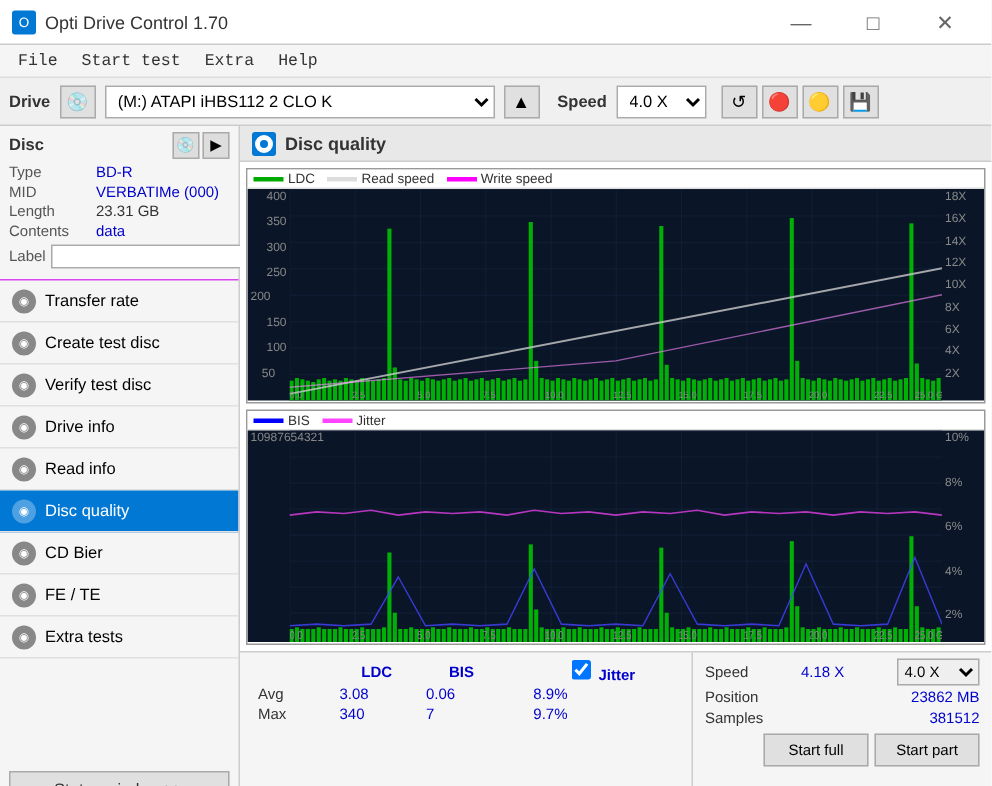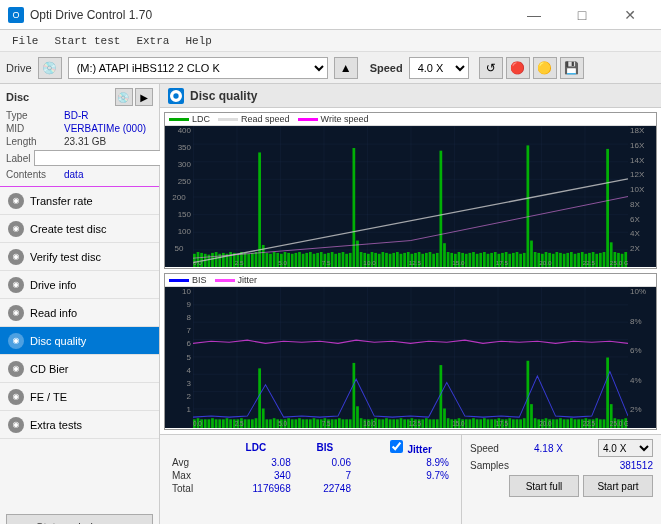--- a/index.html
+++ b/index.html
@@ -12,21 +12,21 @@
     .titlebar-title { font-size: 12px; color: #333; }
     .titlebar-controls { display: flex; gap: 2px; }
     .titlebar-btn { width: 46px; height: 30px; display: flex; align-items: center; justify-content: center; cursor: pointer; font-size: 14px; color: #666; }
 
     
     .menubar { background: #f5f5f5; height: 22px; display: flex; align-items: center; padding: 0 4px; border-bottom: 1px solid #ddd; font-family: Liberation Mono, monospace; }
     .menu-item { padding: 2px 8px; cursor: pointer; font-size: 11px; color: #333; }
 
     
     .drivebar { background: #f0f0f0; height: 32px; display: flex; align-items: center; padding: 0 6px; gap: 6px; border-bottom: 1px solid #ccc; }
-    .drive-label { font-size: 11px; font-weight: normal; color: #333; }
+    .drive-label { font-size: 11px; font-weight: bold; color: #333; }
     .drive-select { height: 22px; font-size: 11px; border: 1px solid #aaa; background: white; padding: 0 4px; flex: 1; max-width: 260px; }
     .drive-icons { display: flex; gap: 3px; align-items: center; }
     .drive-icon-btn { width: 24px; height: 22px; background: #e0e0e0; border: 1px solid #aaa; display: flex; align-items: center; justify-content: center; cursor: pointer; font-size: 12px; }
     .speed-label { font-size: 11px; font-weight: bold; color: #333; margin-left: 6px; }
     .speed-select { height: 22px; font-size: 11px; border: 1px solid #aaa; background: white; padding: 0 4px; width: 60px; }
     .speed-icons { display: flex; gap: 3px; margin-left: 4px; }
     .speed-icon-btn { width: 24px; height: 22px; background: #e0e0e0; border: 1px solid #aaa; display: flex; align-items: center; justify-content: center; cursor: pointer; font-size: 12px; }
 
     
     .main { display: flex; height: 460px; }
@@ -69,21 +69,21 @@
 
     
     .charts { flex: 1; display: flex; flex-direction: column; padding: 2px; }
     .legend-item { display: flex; align-items: center; gap: 3px; font-size: 9px; color: #333; }
 
     
     .stats-bar { height: 110px; background: #f5f5f5; border-top: 1px solid #ccc; display: flex; }
     .stats-table { flex: 1; padding: 4px 8px; }
     .stats-table table { width: 100%; border-collapse: collapse; }
     .stats-table th { font-size: 10px; color: #0000cc; text-align: center; padding: 1px 4px; }
-    .stats-table td { font-size: 10px; text-align: right; padding: 1px 4px; }
+    .stats-table td { font-size: 10px; text-align: left; padding: 1px 4px; }
     .stats-table td.label { text-align: left; color: #333; }
     .stats-table td.blue { color: #0000cc; }
     
     .stats-right { width: 200px; border-left: 1px solid #ccc; padding: 4px 8px; }
     .stats-right-row { display: flex; justify-content: space-between; align-items: center; margin-bottom: 3px; }
     .stats-right-label { font-size: 10px; color: #333; }
     .stats-right-val { font-size: 10px; color: #0000cc; }
     .start-btn { width: 80px; height: 22px; background: #e0e0e0; border: 1px solid #aaa; font-size: 10px; cursor: pointer; display: flex; align-items: center; justify-content: center; }
     svg { width: 100%; height: 100%; }
   </style>
@@ -147,28 +147,28 @@
         <span class="disc-val">BD-R</span>
       </div>
       <div class="disc-row">
         <span class="disc-key">MID</span>
         <span class="disc-val">VERBATIMe (000)</span>
       </div>
       <div class="disc-row">
         <span class="disc-key">Length</span>
         <span class="disc-val-black">23.31 GB</span>
       </div>
+      <div class="disc-row">
+        <span class="disc-key">Contents</span>
+        <span class="disc-val">data</span>
+      </div>
       <div class="disc-row label-row">
         <span class="disc-key">Label</span>
         <input class="label-input" type="text" style="">
         <div class="label-btn">🔍</div>
-      </div>
-      <div class="disc-row">
-        <span class="disc-key">Contents</span>
-        <span class="disc-val">data</span>
       </div>
     </div>
 
     <div class="nav-items">
       <div class="nav-item">
         <div class="nav-item-icon">◉</div>
         <span class="nav-item-label">Transfer rate</span>
       </div>
       <div class="nav-item">
         <div class="nav-item-icon">◉</div>
@@ -397,21 +397,21 @@
             <text x="382" y="158" font-size="7" fill="#888">20.0</text>
             <text x="430" y="158" font-size="7" fill="#888">22.5</text>
             <text x="460" y="158" font-size="7" fill="#888">25.0 GB</text>
           </svg>
 
           <div style="position:absolute;left:0;top:0;bottom:14px;width:28px;display:flex;flex-direction:column;justify-content:space-between;padding:0 2px;">
             <span style="font-size:8px;color:#888;text-align:right;">400</span>
             <span style="font-size:8px;color:#888;text-align:right;">350</span>
             <span style="font-size:8px;color:#888;text-align:right;">300</span>
             <span style="font-size:8px;color:#888;text-align:right;">250</span>
-            <span style="font-size:8px;color:#888;text-align:center;">200</span>
+            <span style="font-size:8px;color:#888;text-align:left;">200</span>
             <span style="font-size:8px;color:#888;text-align:right;">150</span>
             <span style="font-size:8px;color:#888;text-align:right;">100</span>
             <span style="font-size:8px;color:#888;text-align:center;">50</span>
           </div>
 
           <div style="position:absolute;right:0;top:0;bottom:14px;width:28px;display:flex;flex-direction:column;justify-content:space-between;padding:0 2px;">
             <span style="font-size:8px;color:#888;">18X</span>
             <span style="font-size:8px;color:#888;">16X</span>
             <span style="font-size:8px;color:#888;">14X</span>
             <span style="font-size:8px;color:#888;">12X</span>
@@ -585,21 +585,21 @@
             <text x="142" y="128" font-size="7" fill="#888">7.5</text>
             <text x="188" y="128" font-size="7" fill="#888">10.0</text>
             <text x="238" y="128" font-size="7" fill="#888">12.5</text>
             <text x="286" y="128" font-size="7" fill="#888">15.0</text>
             <text x="334" y="128" font-size="7" fill="#888">17.5</text>
             <text x="382" y="128" font-size="7" fill="#888">20.0</text>
             <text x="430" y="128" font-size="7" fill="#888">22.5</text>
             <text x="460" y="128" font-size="7" fill="#888">25.0 GB</text>
           </svg>
 
-          <div style="position:absolute;left:0;top:0;bottom:14px;width:28px;display:flex;flex-direction:column;justify-content:space-between;padding:0 2px;">
+          <div style="position:absolute;left:0;top:0;bottom:14px;width:28px;display:flex;justify-content:space-between;padding:0 2px;">
             <span style="font-size:8px;color:#888;text-align:right;">10</span>
             <span style="font-size:8px;color:#888;text-align:right;">9</span>
             <span style="font-size:8px;color:#888;text-align:right;">8</span>
             <span style="font-size:8px;color:#888;text-align:right;">7</span>
             <span style="font-size:8px;color:#888;text-align:right;">6</span>
             <span style="font-size:8px;color:#888;text-align:right;">5</span>
             <span style="font-size:8px;color:#888;text-align:right;">4</span>
             <span style="font-size:8px;color:#888;text-align:right;">3</span>
             <span style="font-size:8px;color:#888;text-align:right;">2</span>
             <span style="font-size:8px;color:#888;text-align:right;">1</span>
@@ -640,39 +640,36 @@
               <td></td>
               <td class="blue">8.9%</td>
             </tr>
             <tr>
               <td class="label">Max</td>
               <td class="blue">340</td>
               <td class="blue">7</td>
               <td></td>
               <td class="blue">9.7%</td>
             </tr>
-            <tr>
-              <td class="label">Total</td>
-              <td class="blue">1176968</td>
-              <td class="blue">22748</td>
-              <td></td>
-              <td></td>
-            </tr>
           </tbody>
         </table>
       </div>
       <div class="stats-right">
         <div class="stats-right-row">
           <span class="stats-right-label">Speed</span>
           <span class="stats-right-val">4.18 X</span>
           <select style="width:55px;height:18px;font-size:10px;border:1px solid #aaa;">
             <option>4.0 X</option>
           </select>
         </div>
         <div class="stats-right-row">
+          <span class="stats-right-label">Position</span>
+          <span class="stats-right-val">23862 MB</span>
+        </div>
+        <div class="stats-right-row">
           <span class="stats-right-label">Samples</span>
           <span class="stats-right-val">381512</span>
         </div>
         <div style="display:flex;gap:4px;margin-top:4px;margin-left:39px;">
           <button class="start-btn">Start full</button>
           <button class="start-btn">Start part</button>
         </div>
       </div>
     </div>
 

